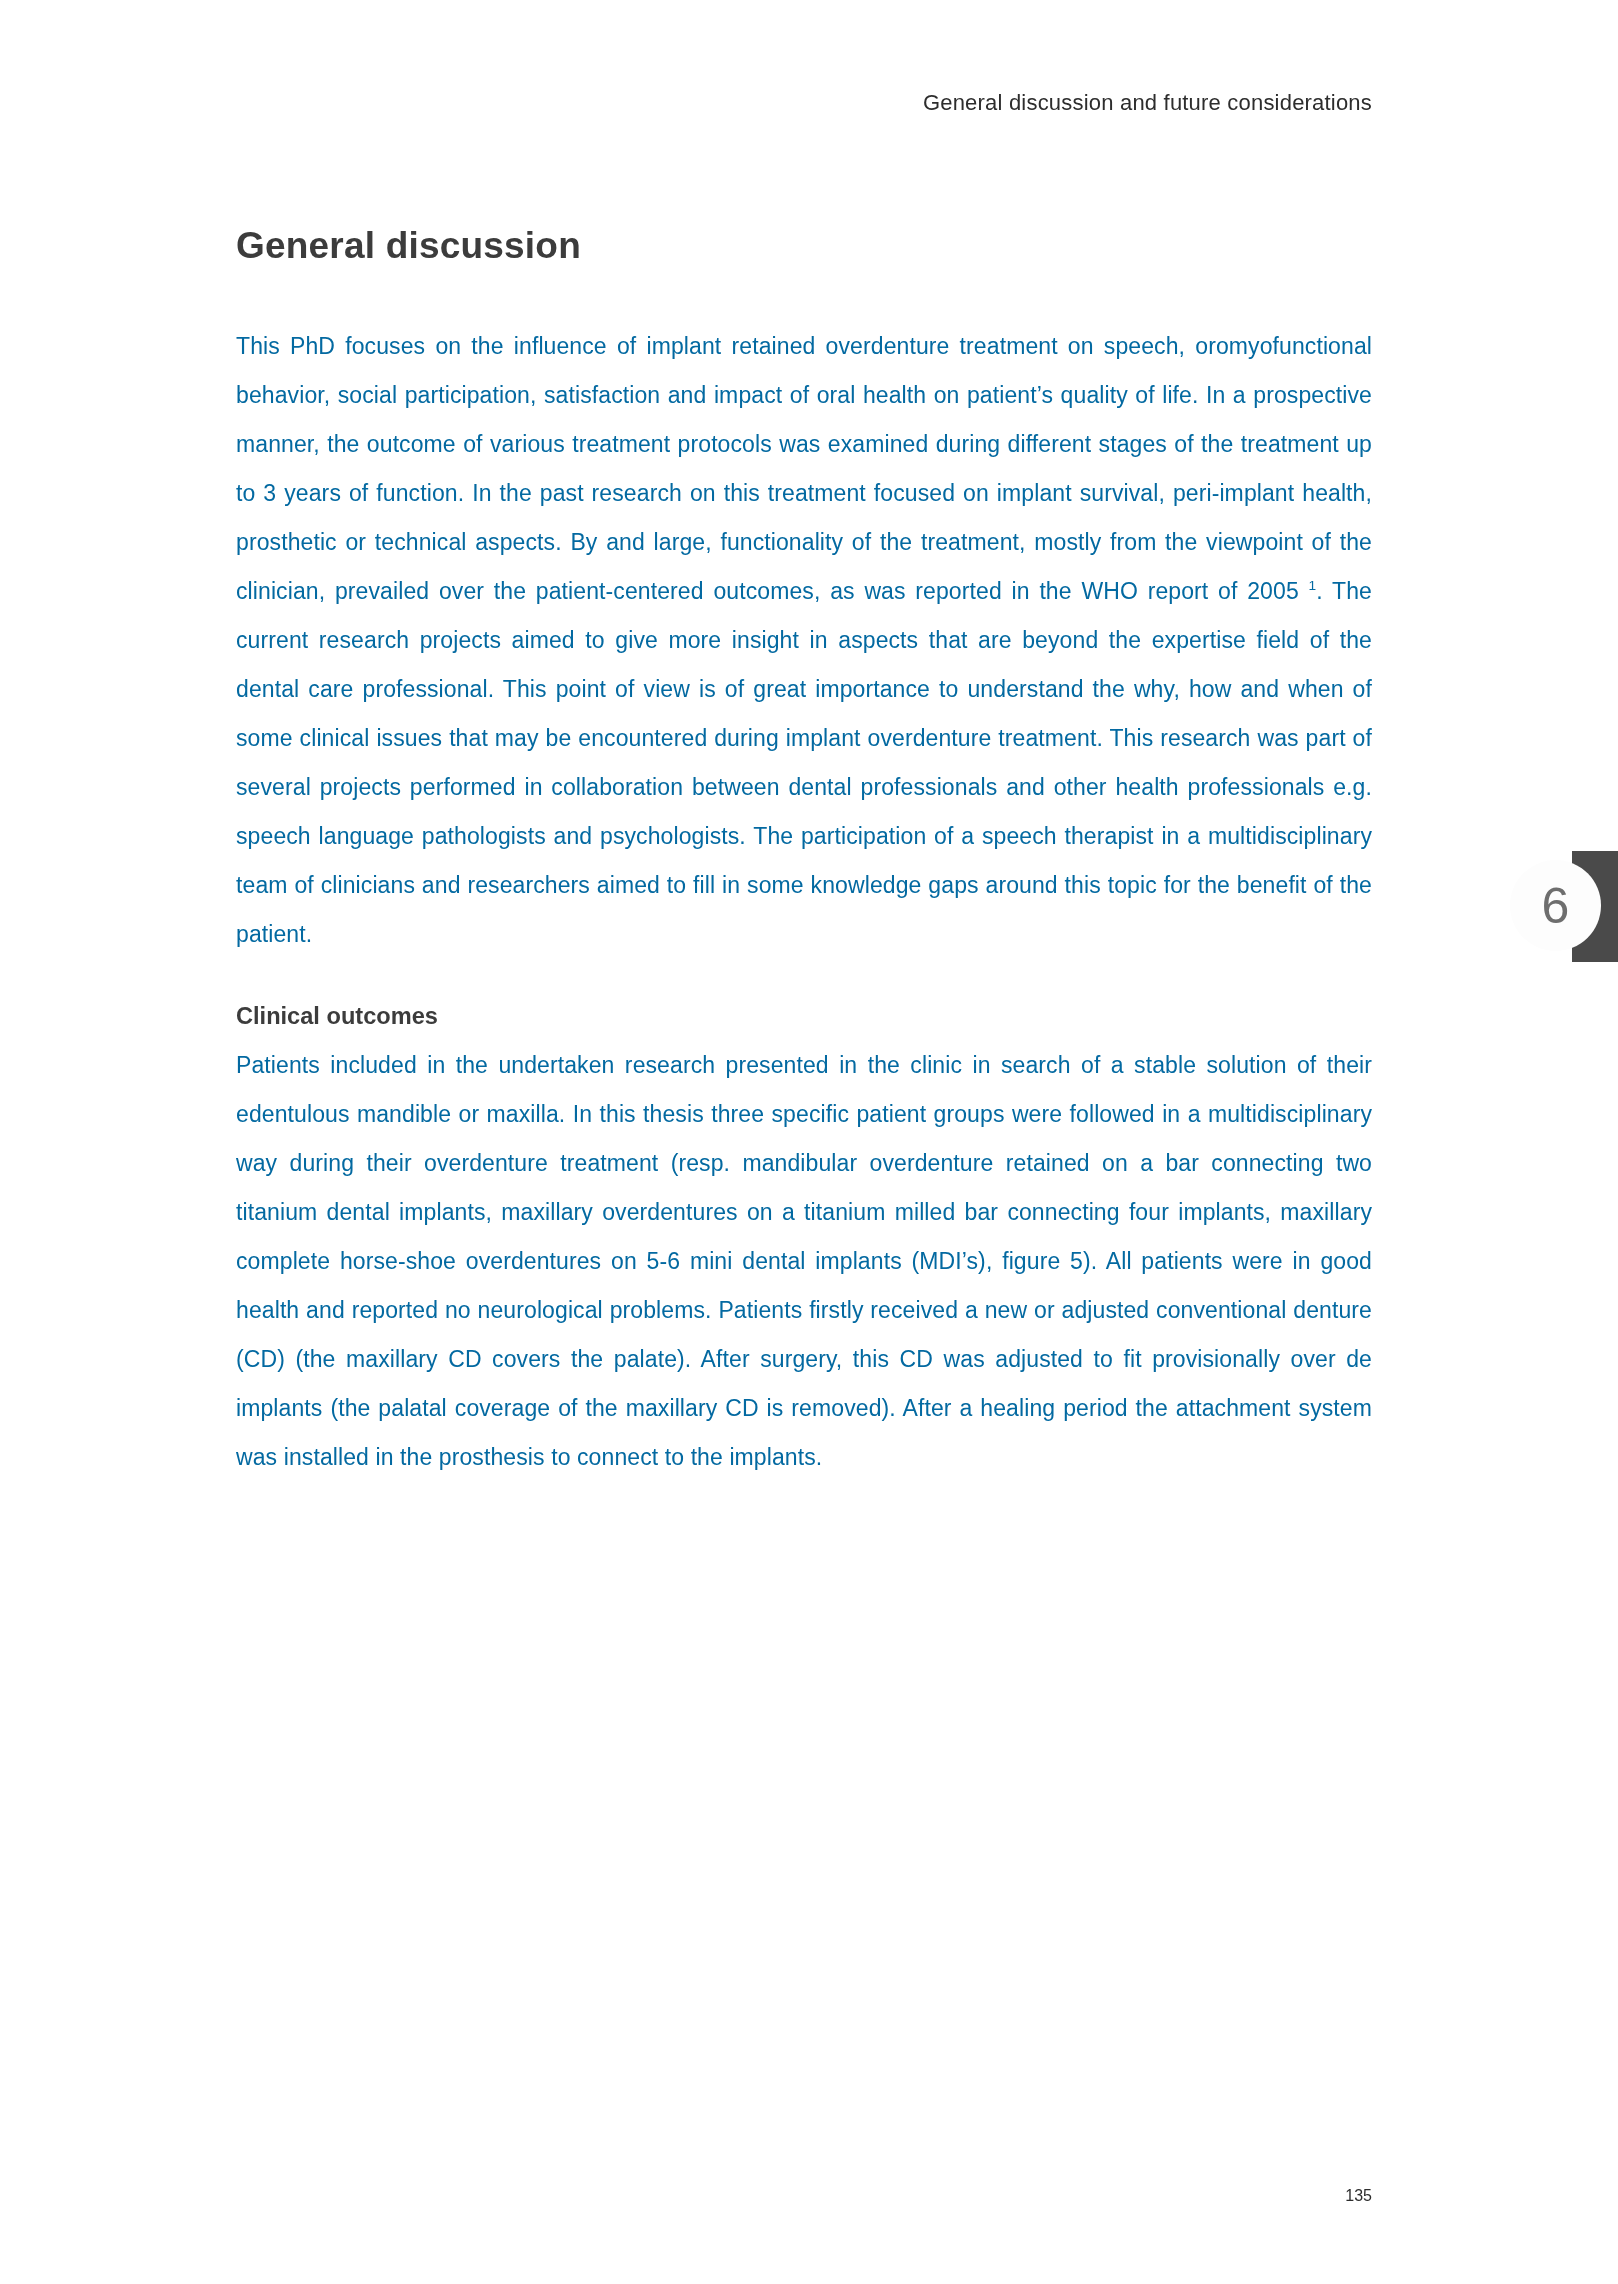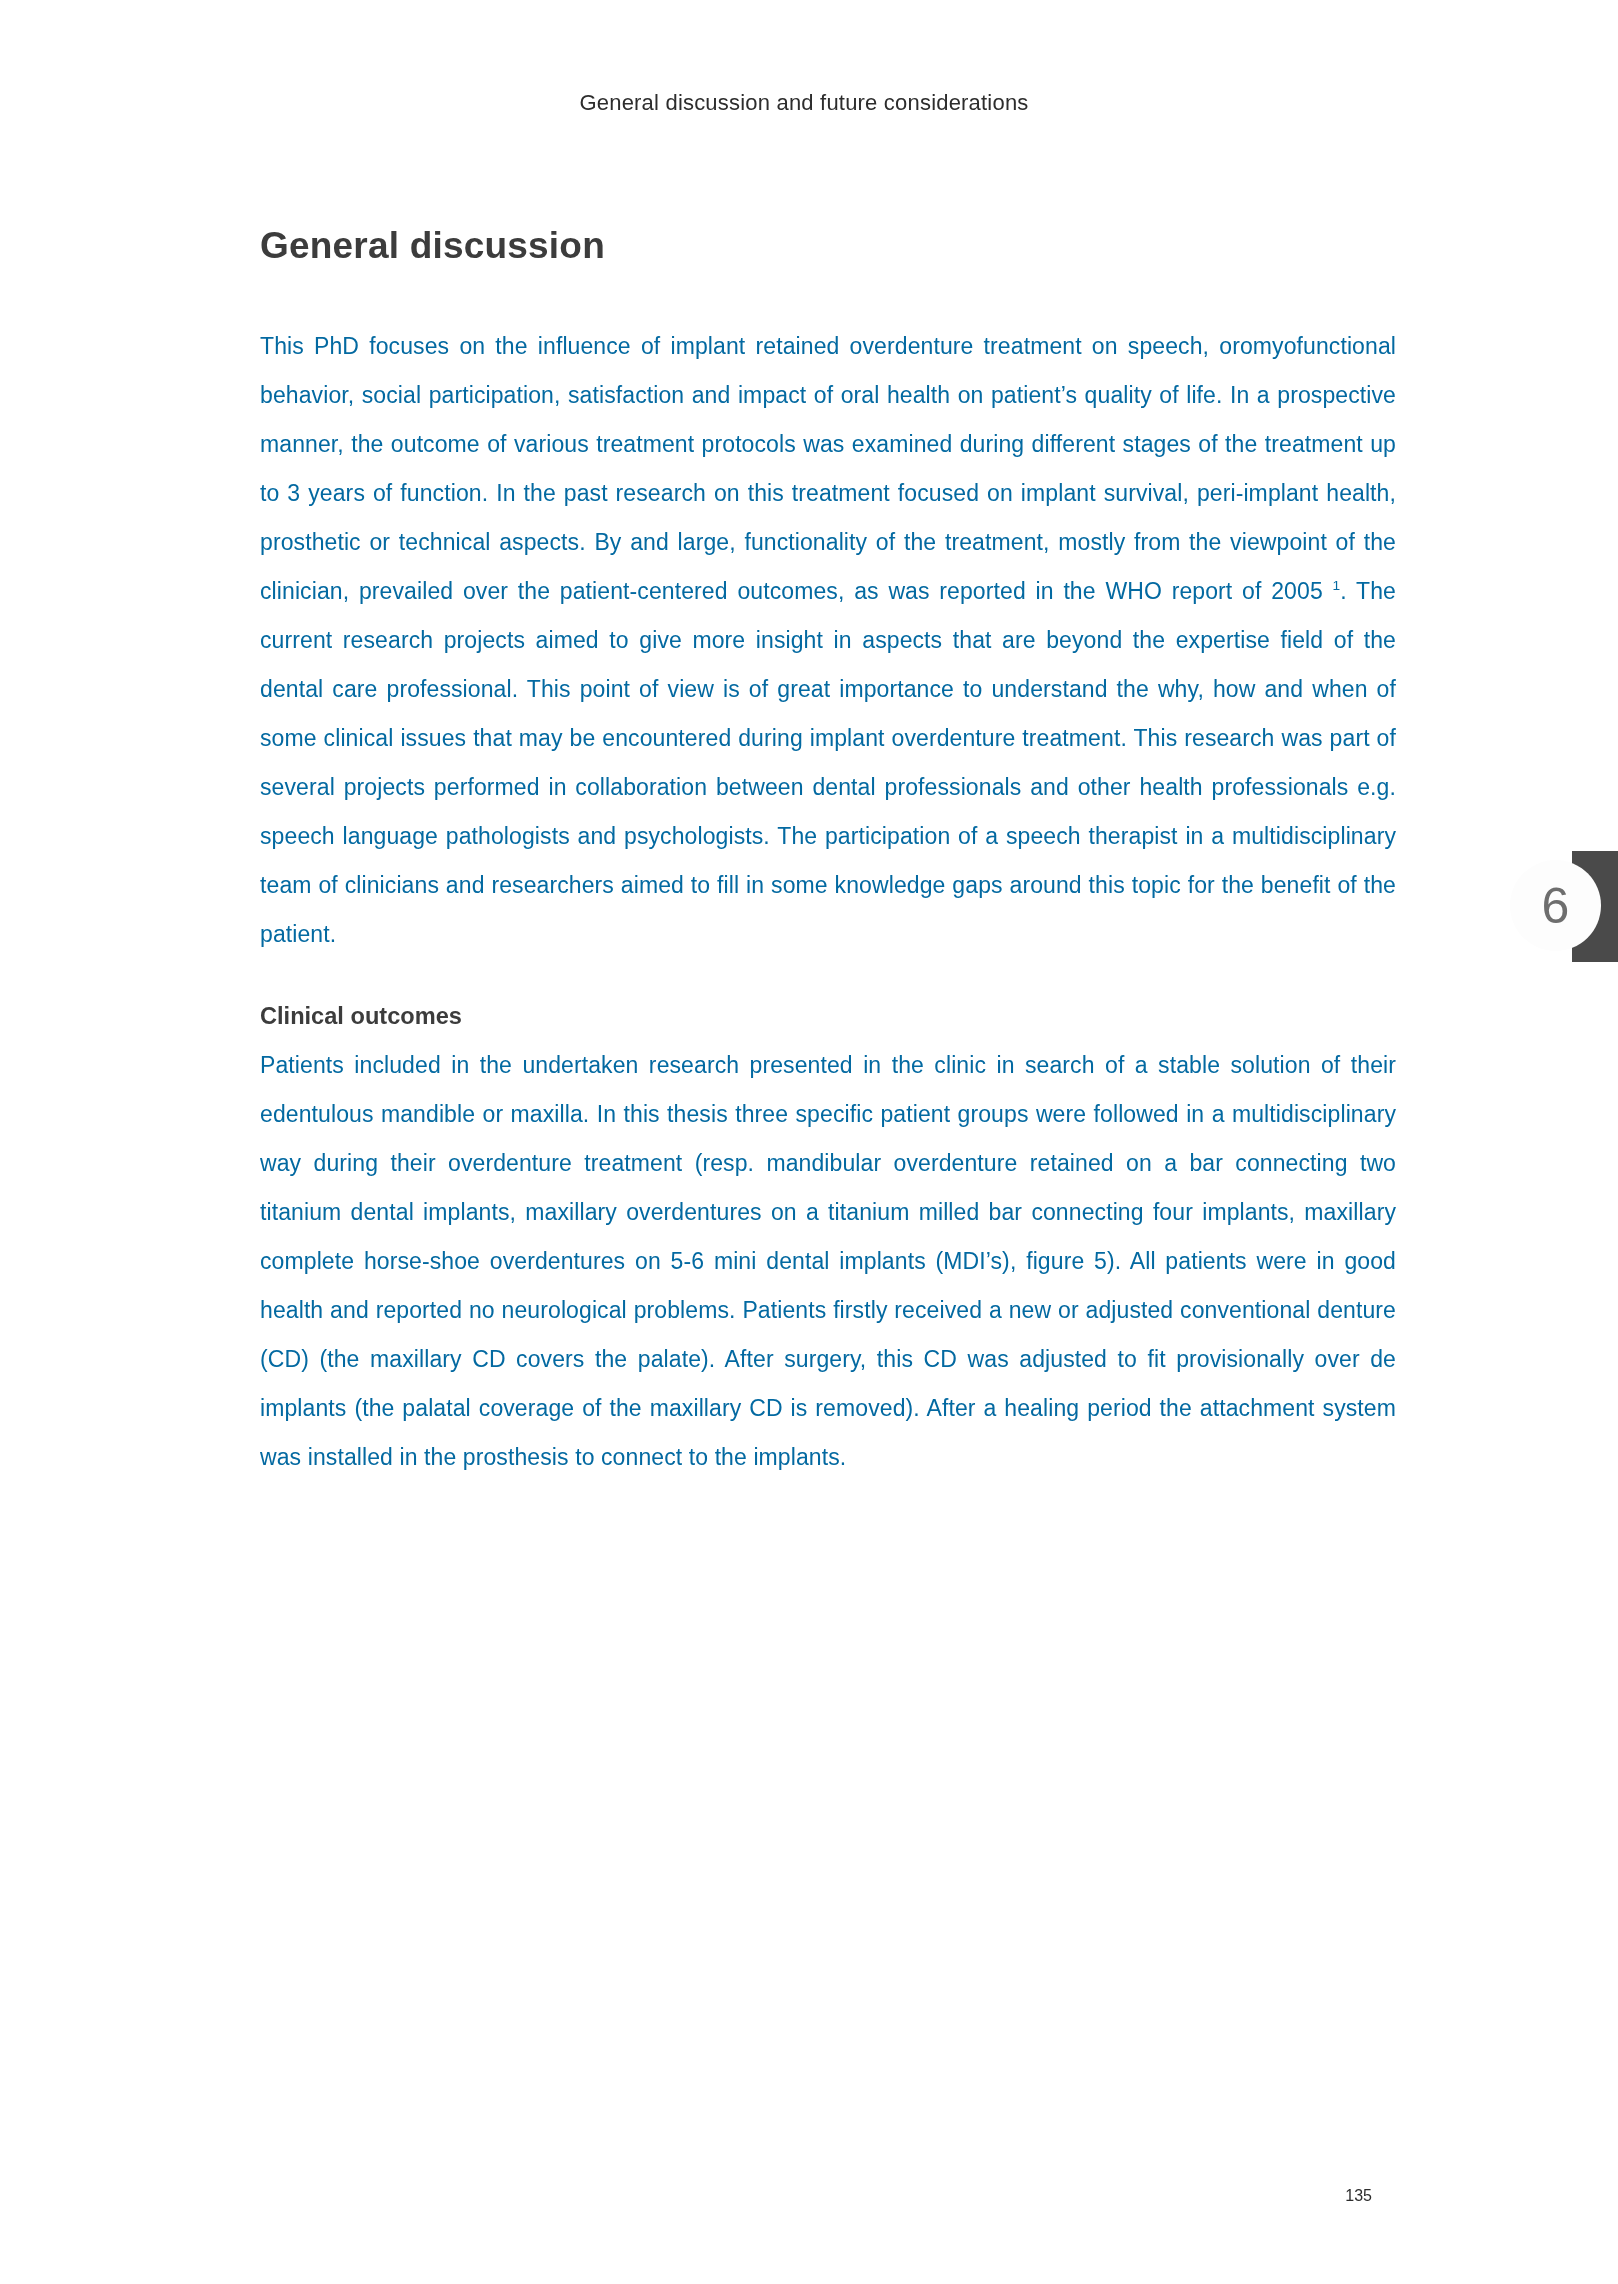--- a/index.html
+++ b/index.html
@@ -15,33 +15,32 @@
     font-family: "Liberation Sans", sans-serif;
     color: #3a3a3a;
     overflow: hidden;
   }
 
   .running-header {
     position: absolute;
     top: 90px;
     left: 236px;
     width: 1136px;
-    text-align: center;
+    text-align: right;
     font-size: 22px;
     font-weight: 500;
     color: #2d2d2d;
     letter-spacing: 0.2px;
   }
 
   .content {
     position: absolute;
     top: 0;
     left: 236px;
     width: 1136px;
-    margin-left: 24px;
   }
 
   .page-title {
     margin-top: 225px;
     font-size: 37px;
     font-weight: 700;
     color: #3c3c3c;
     letter-spacing: 0.2px;
   }
 

